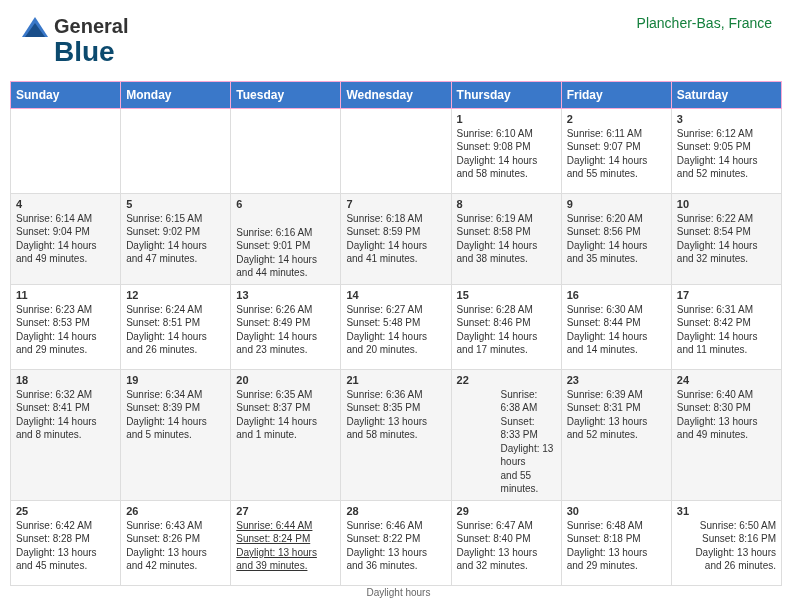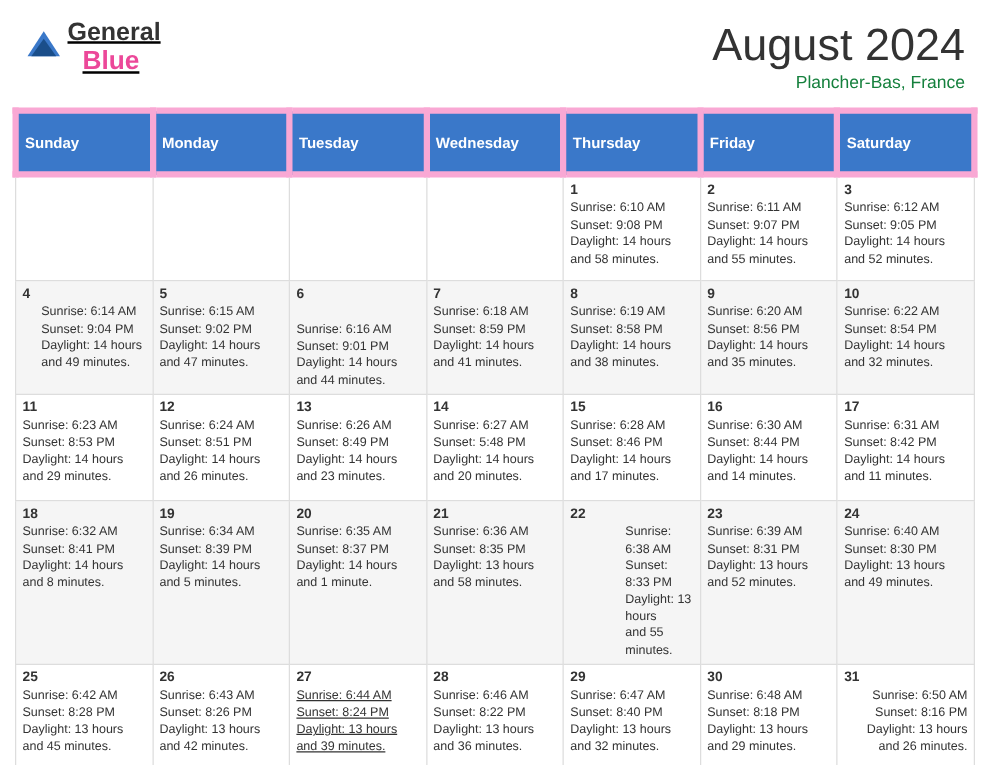--- a/index.html
+++ b/index.html
@@ -12,38 +12,35 @@
     }
     .header {
       display: flex;
       justify-content: space-between;
       align-items: flex-start;
       margin-bottom: 8px;
       padding: 5px 10px;
     }
     .logo {
       display: flex;
-      align-items: center;
-      text-decoration: underline;
     }
     .logo-text {
       display: flex;
       flex-direction: column;
       line-height: 1.1;
     }
     .logo-general {
       font-size: 20px;
       font-weight: bold;
       color: #333;
     }
     .logo-blue {
-      font-size: 21px;
+      font-size: 28px;
       font-weight: bold;
-      color: #ec4899;
-      margin-left: 12px;
+      color: #0c4a6e;
     }
     .logo-icon {
       width: 30px;
       height: 30px;
       margin-right: 4px;
     }
     .title-block {
       text-align: right;
     }
     .month-title {
@@ -58,22 +55,22 @@
     .calendar {
       width: 100%;
       border-collapse: collapse;
     }
     .calendar th {
       background-color: #3a78c9;
       color: #fff;
       font-size: 12px;
       font-weight: bold;
       text-align: left;
-      padding: 16px 5px;
-      border: 5px solid #f9a8d4;
+      padding: 6px 5px;
+      border: 1px solid #f9a8d4;
     }
     .calendar td {
       vertical-align: top;
       padding: 4px 5px;
       border: 1px solid #ddd;
       width: calc(100% / 7);
       font-size: 9.5px;
       color: #333;
       height: 85px;
     }
@@ -112,21 +109,20 @@
     <svg class="logo-icon" viewBox="0 0 30 30">
       <polygon points="15,2 28,22 2,22" fill="#3a78c9"></polygon>
       <polygon points="15,8 25,22 5,22" fill="#1a4e8a"></polygon>
     </svg>
     <div class="logo-text">
       <span class="logo-general">General</span>
       <span class="logo-blue">Blue</span>
     </div>
   </div>
   <div class="title-block">
-    <div class="month-title">August 2024</div>
     <div class="location">Plancher-Bas, France</div>
   </div>
 </div>
 
 <table class="calendar">
   <thead>
     <tr>
     <th>Sunday</th>
         <th>Monday</th>
         <th>Tuesday</th>
@@ -160,21 +156,21 @@
           <div class="day-number">3</div>
           <div class="day-info" style="white-space: pre-line;">Sunrise: 6:12 AM
 Sunset: 9:05 PM
 Daylight: 14 hours
 and 52 minutes.</div>
         </td>
       </tr>
       <tr>
         <td>
           <div class="day-number">4</div>
-          <div class="day-info" style="white-space: pre-line; margin-left: 15px;">Sunrise: 6:14 AM
+          <div class="day-info" style="white-space: pre-line;">Sunrise: 6:14 AM
 Sunset: 9:04 PM
 Daylight: 14 hours
 and 49 minutes.</div>
         </td>
         <td>
           <div class="day-number">5</div>
           <div class="day-info" style="white-space: pre-line;">Sunrise: 6:15 AM
 Sunset: 9:02 PM
 Daylight: 14 hours
 and 47 minutes.</div>

